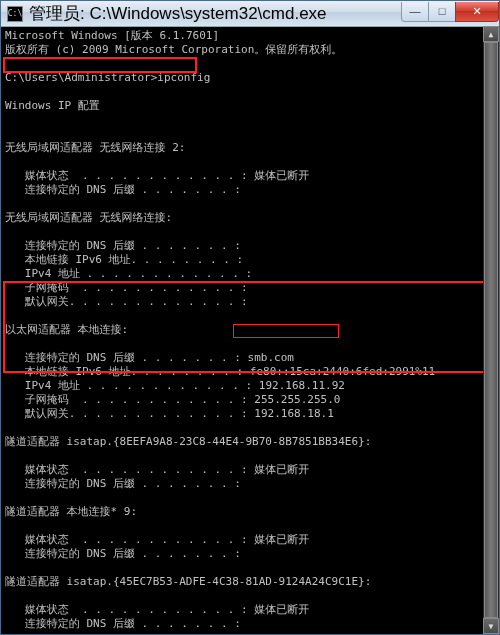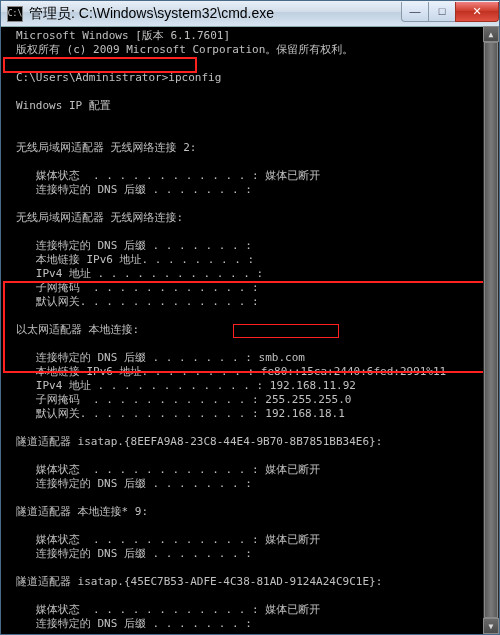--- a/index.html
+++ b/index.html
@@ -33,21 +33,21 @@
     margin-right: 6px;
     font-size: 8px;
     color: #ccc;
     display: flex;
     align-items: center;
     justify-content: center;
     font-family: monospace;
   }
   .title-text {
     flex: 1;
-    font-size: 14px;
+    font-size: 17px;
     color: #000;
     font-family: "Microsoft YaHei", Tahoma, sans-serif;
     white-space: nowrap;
     overflow: hidden;
   }
   .win-btns { display: flex; height: 20px; margin-top: -4px; }
   .win-btn {
     width: 28px; height: 20px;
     border: 1px solid #8899aa;
     border-top: none;
@@ -69,21 +69,21 @@
     border-color: #a03020;
     border-bottom-right-radius: 4px;
   }
   .win-btn.min { border-bottom-left-radius: 4px; }
   .console {
     flex: 1;
     background: #000;
     color: #c0c0c0;
     font-size: 11px;
     line-height: 14px;
-    padding: 2px 15px;
+    padding: 2px 4px;
     overflow: hidden;
     white-space: pre;
     font-family: "NSimSun", SimSun, Consolas, monospace;
     position: relative;
   }
   .hl-red {
     position: absolute;
     border: 2px solid #ff2020;
     pointer-events: none;
   }

